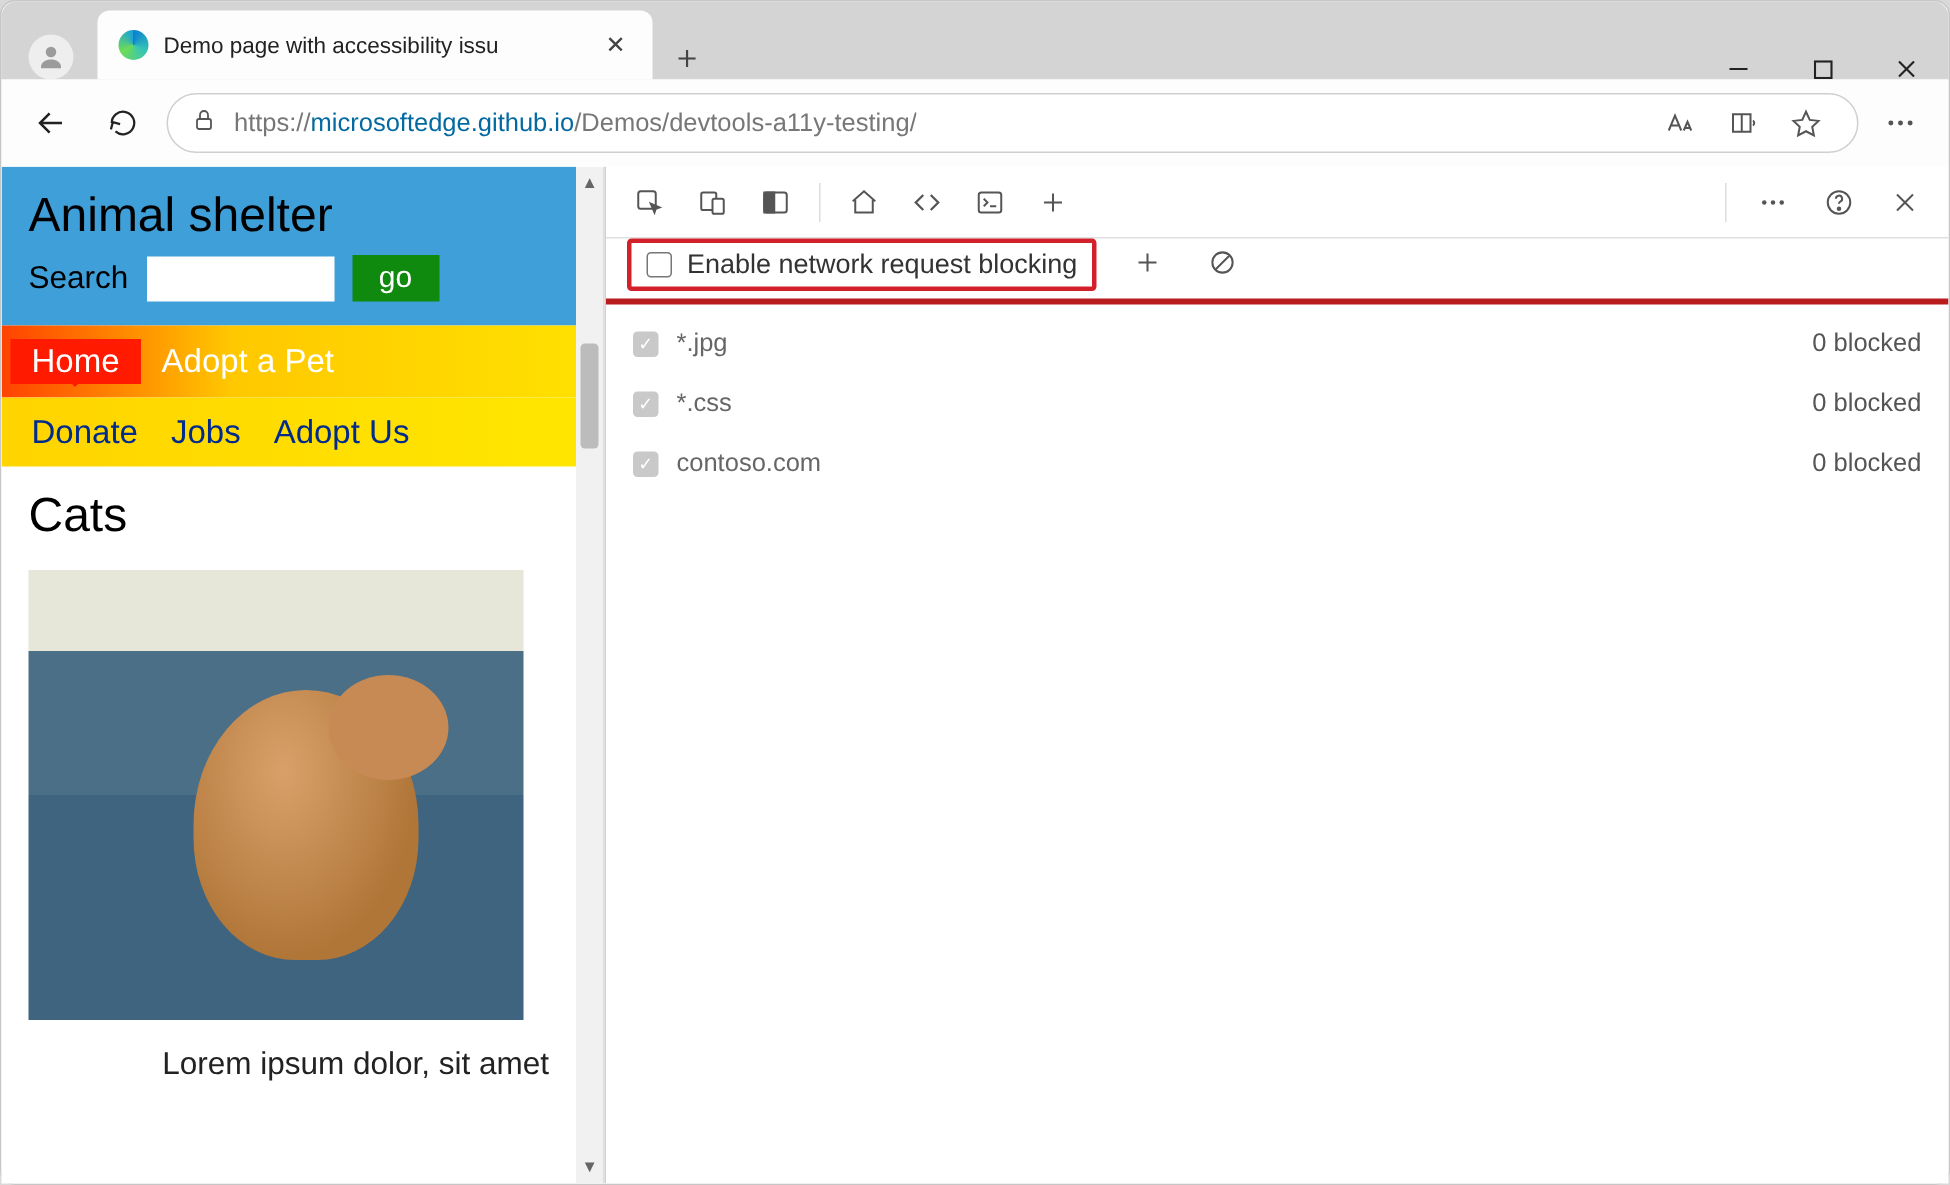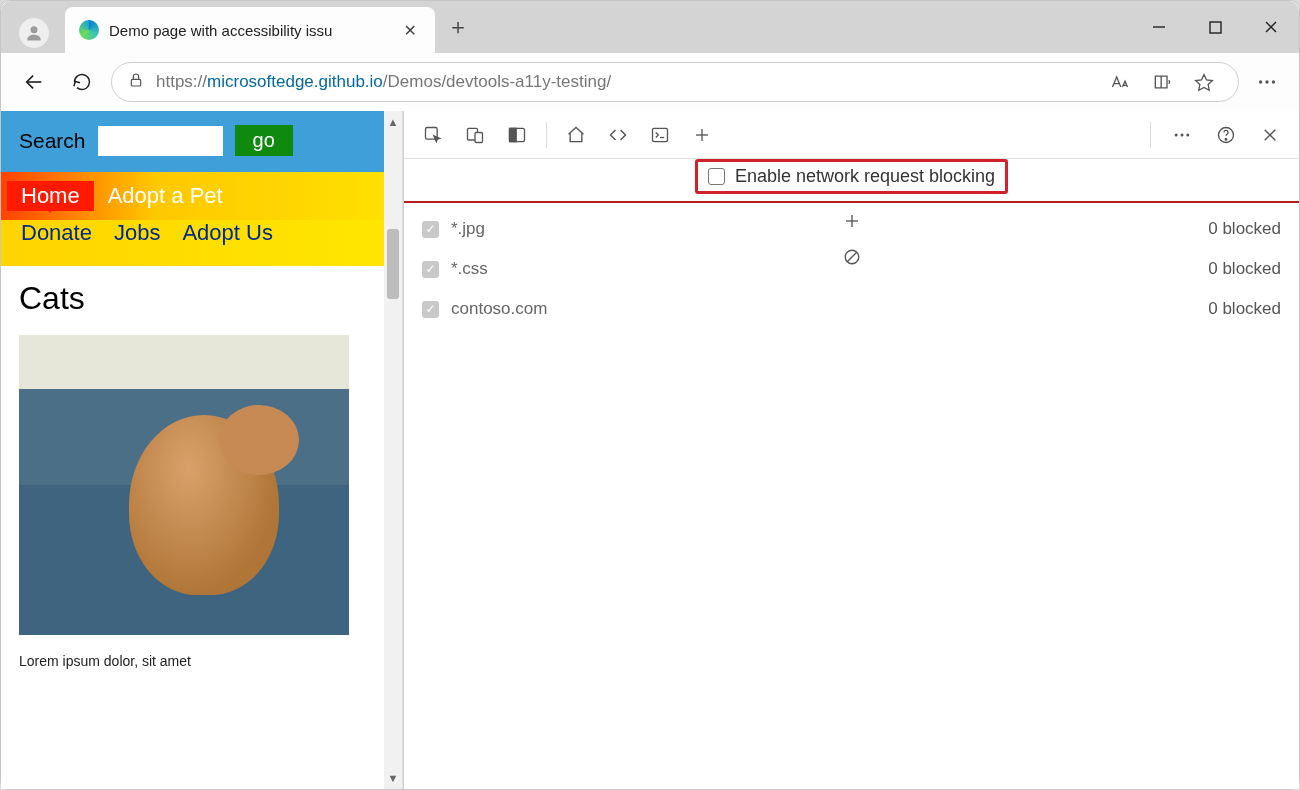--- a/index.html
+++ b/index.html
@@ -1,20 +1,20 @@
 <!DOCTYPE html>
 <html><head>
 <meta charset="utf-8">
 <style>
 * { box-sizing: border-box; margin: 0; padding: 0; font-family: "Segoe UI", Arial, sans-serif; }
 html, body { width: 1300px; height: 790px; overflow: hidden; background: #d9d9d9; }
 
 
 .browser { width: 1300px; height: 790px; background: #fff; border-radius: 10px; display: flex; flex-direction: column; border: 1px solid #c6c6c6; }
-.titlebar { height: 52px; background: #d4d4d4; display: flex; align-items: center; border-radius: 10px 10px 0 0; }
+.titlebar { height: 52px; background: #d4d4d4; display: flex; align-items: flex-end; border-radius: 10px 10px 0 0; }
 .profile-circle { width: 30px; height: 30px; border-radius: 50%; background: #eee; margin: 11px 16px 0 18px; display:flex; align-items:center; justify-content:center; }
 .tab { margin-top: 6px; height: 46px; background: #fdfdfd; border-radius: 8px 8px 0 0; display:flex; align-items:center; padding: 0 14px; gap:10px; width: 370px; }
 .edge-logo { width:20px; height:20px; border-radius:50%; background: conic-gradient(#0b7fd1, #38c6b4, #6ddc56, #19a0da); }
 .tab-title { font-size: 15px; color:#222; white-space:nowrap; overflow:hidden; text-overflow:ellipsis; flex:1; }
 .tab-close { color:#444; font-size:16px; cursor:pointer; padding:4px; }
 .new-tab { width:46px; display:flex; align-items:center; justify-content:center; color:#444; font-size:22px; cursor:pointer; }
 .win-controls { margin-left:auto; display:flex; }
 .win-btn { width:56px; display:flex; align-items:center; justify-content:center; color:#222; cursor:pointer; }
 
 .toolbar { height: 58px; background: #fdfdfd; display:flex; align-items:center; padding: 0 14px; gap: 10px; }
@@ -39,39 +39,39 @@
 .hero { background:#3f9fd9; padding: 14px 18px 16px 18px; }
 .hero h1 { font-size:32px; font-weight:400; color:#000; margin-bottom:8px; }
 .search-row { display:flex; align-items:center; gap:12px; }
 .search-row label { font-size:21px; color:#000; }
 .search-row input { width:125px; height:30px; border:none; background:#fff; }
 .go-btn { background:#0f8a0f; color:#fff; border:none; padding:4px 18px; font-size:20px; cursor:pointer; }
 .navbar { height:48px; background: linear-gradient(90deg, #ff4200 0%, #ffc800 40%, #ffe000 100%); display:flex; align-items:center; padding-left:6px; }
 .nav-item { padding:2px 14px; font-size:22px; color:#fff; cursor:pointer; font-weight:500; }
 .nav-item.active { background:#ff1a00; position:relative; }
 .nav-item.active::after { content:""; position:absolute; bottom:-10px; left:50%; margin-left:-8px; border:8px solid transparent; border-top-color:#ff1a00; }
-.subnav { height:46px; background: linear-gradient(90deg,#ffd400,#ffe600); display:flex; align-items:flex-start; gap:22px; padding-left:20px; }
+.subnav { height:46px; background: linear-gradient(90deg,#ffd400,#ffe600); display:flex; align-items:center; gap:22px; padding-left:20px; }
 .subnav a { color:#002b8c; font-size:22px; cursor:pointer; }
 .page-body { padding:14px 18px; }
 .page-body h2 { font-size:32px; font-weight:400; margin-bottom:18px; }
 .cat-img { width:330px; height:300px; background:linear-gradient(180deg,#e6e6d9 0 18%, #4a6f86 18% 50%, #3e647f 50% 100%); position:relative; margin-bottom:18px; }
 .cat-shape { position:absolute; left:110px; top:80px; width:150px; height:180px; background:radial-gradient(ellipse at 40% 30%, #d9a06a, #b07638 70%); border-radius:50% 50% 45% 45%; }
 .cat-head { position:absolute; left:200px; top:70px; width:80px; height:70px; background:#c78a54; border-radius:50%; }
-.page-body p { font-size:14px; color:#222; }
+.page-body p { font-size:21px; color:#222;text-align:right; }
 
 
 .devtools { flex:1; display:flex; flex-direction:column; border-left:1px solid #d0d0d0; }
 .dt-tabs { height:48px; display:flex; align-items:center; padding:0 10px; border-bottom:1px solid #e0e0e0; gap:4px; }
 .dt-icon { width:38px; height:38px; display:flex; align-items:center; justify-content:center; color:#555; border-radius:4px; cursor:pointer; }
 .dt-sep { width:1px; height:26px; background:#ddd; margin:0 6px; }
 .dt-tab { height:40px; display:flex; align-items:center; gap:8px; padding:0 14px; border:1px solid #ccc; border-bottom:3px solid #0078d4; background:#fff; border-radius:6px 6px 0 0; color:#333; font-size:17px; cursor:pointer; }
 .dt-tab svg { color:#666; }
 .dt-right { margin-left:auto; display:flex; align-items:center; gap:6px; }
 
-.dt-toolbar { height:44px; display:flex; align-items:center; padding:0 14px; gap:18px; border-bottom:2px solid #b91c1c;flex-direction:column; }
+.dt-toolbar { height:44px; display:flex; align-items:flex-start; padding:0 14px; gap:18px; border-bottom:4px solid #b91c1c; }
 .enable-box { display:flex; align-items:center; gap:10px; border:3px solid #d3212c; padding:4px 10px; border-radius:3px; }
 .chk { width:17px; height:17px; border:1.5px solid #777; border-radius:3px; cursor:pointer; }
 .enable-box label { font-size:18px; color:#333; }
 .tb-btn { width:32px; height:32px; display:flex; align-items:center; justify-content:center; color:#555; cursor:pointer; }
 
 .pattern-list { padding: 6px 0; }
 .pattern-row { display:flex; align-items:center; padding:10px 18px; gap:12px; color:#666; font-size:17px; }
 .pattern-row .pchk { width:17px; height:17px; border-radius:3px; background:#c9c9c9; display:flex; align-items:center; justify-content:center; color:#fff; font-size:12px; }
 .pattern-row .count { margin-left:auto; color:#555; }
 </style>
@@ -159,20 +159,21 @@
           <circle cx="19" cy="12" r="1.8"></circle>
         </svg>
       </div>
   </div>
 
   <div class="content">
 
     <div class="page-pane">
       <div class="page-scroll">
         <div class="hero">
+          <h1>Animal shelter</h1>
           <div class="search-row">
             <label>Search</label>
             <input type="text" style="">
             <button class="go-btn">go</button>
           </div>
         </div>
         <div class="navbar">
           <div class="nav-item active">Home</div>
           <div class="nav-item">Adopt a Pet</div>
         </div>

